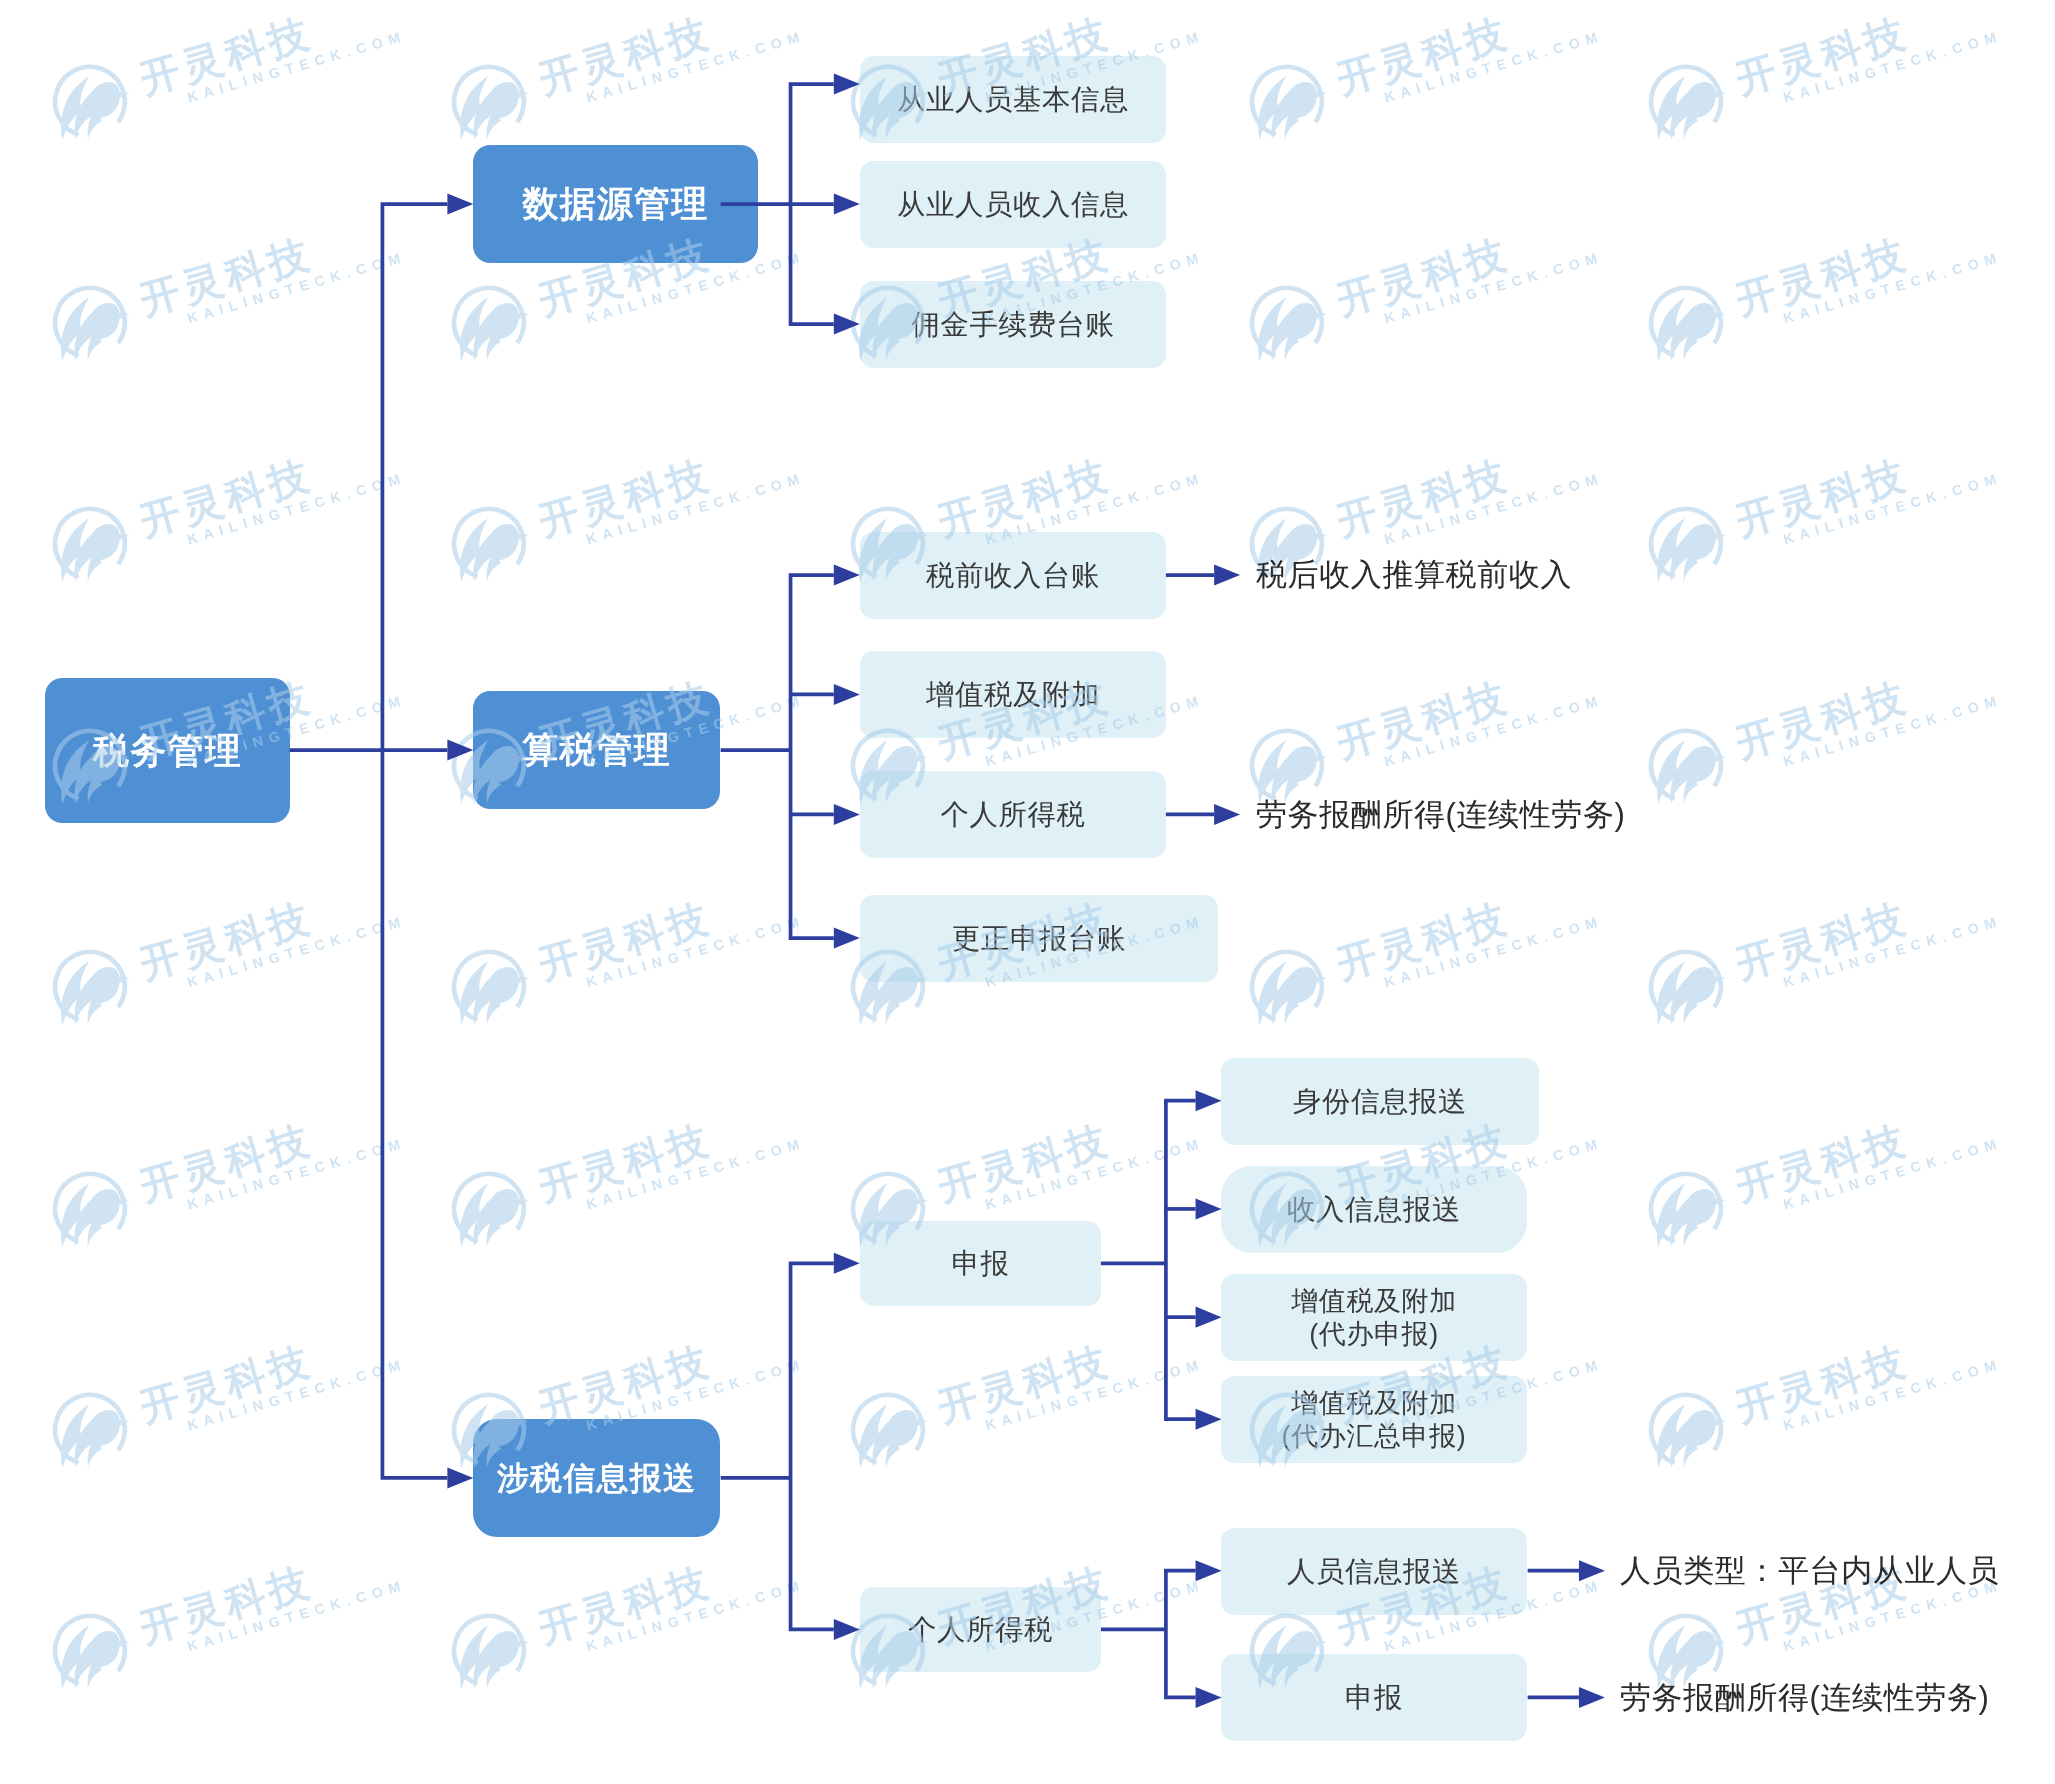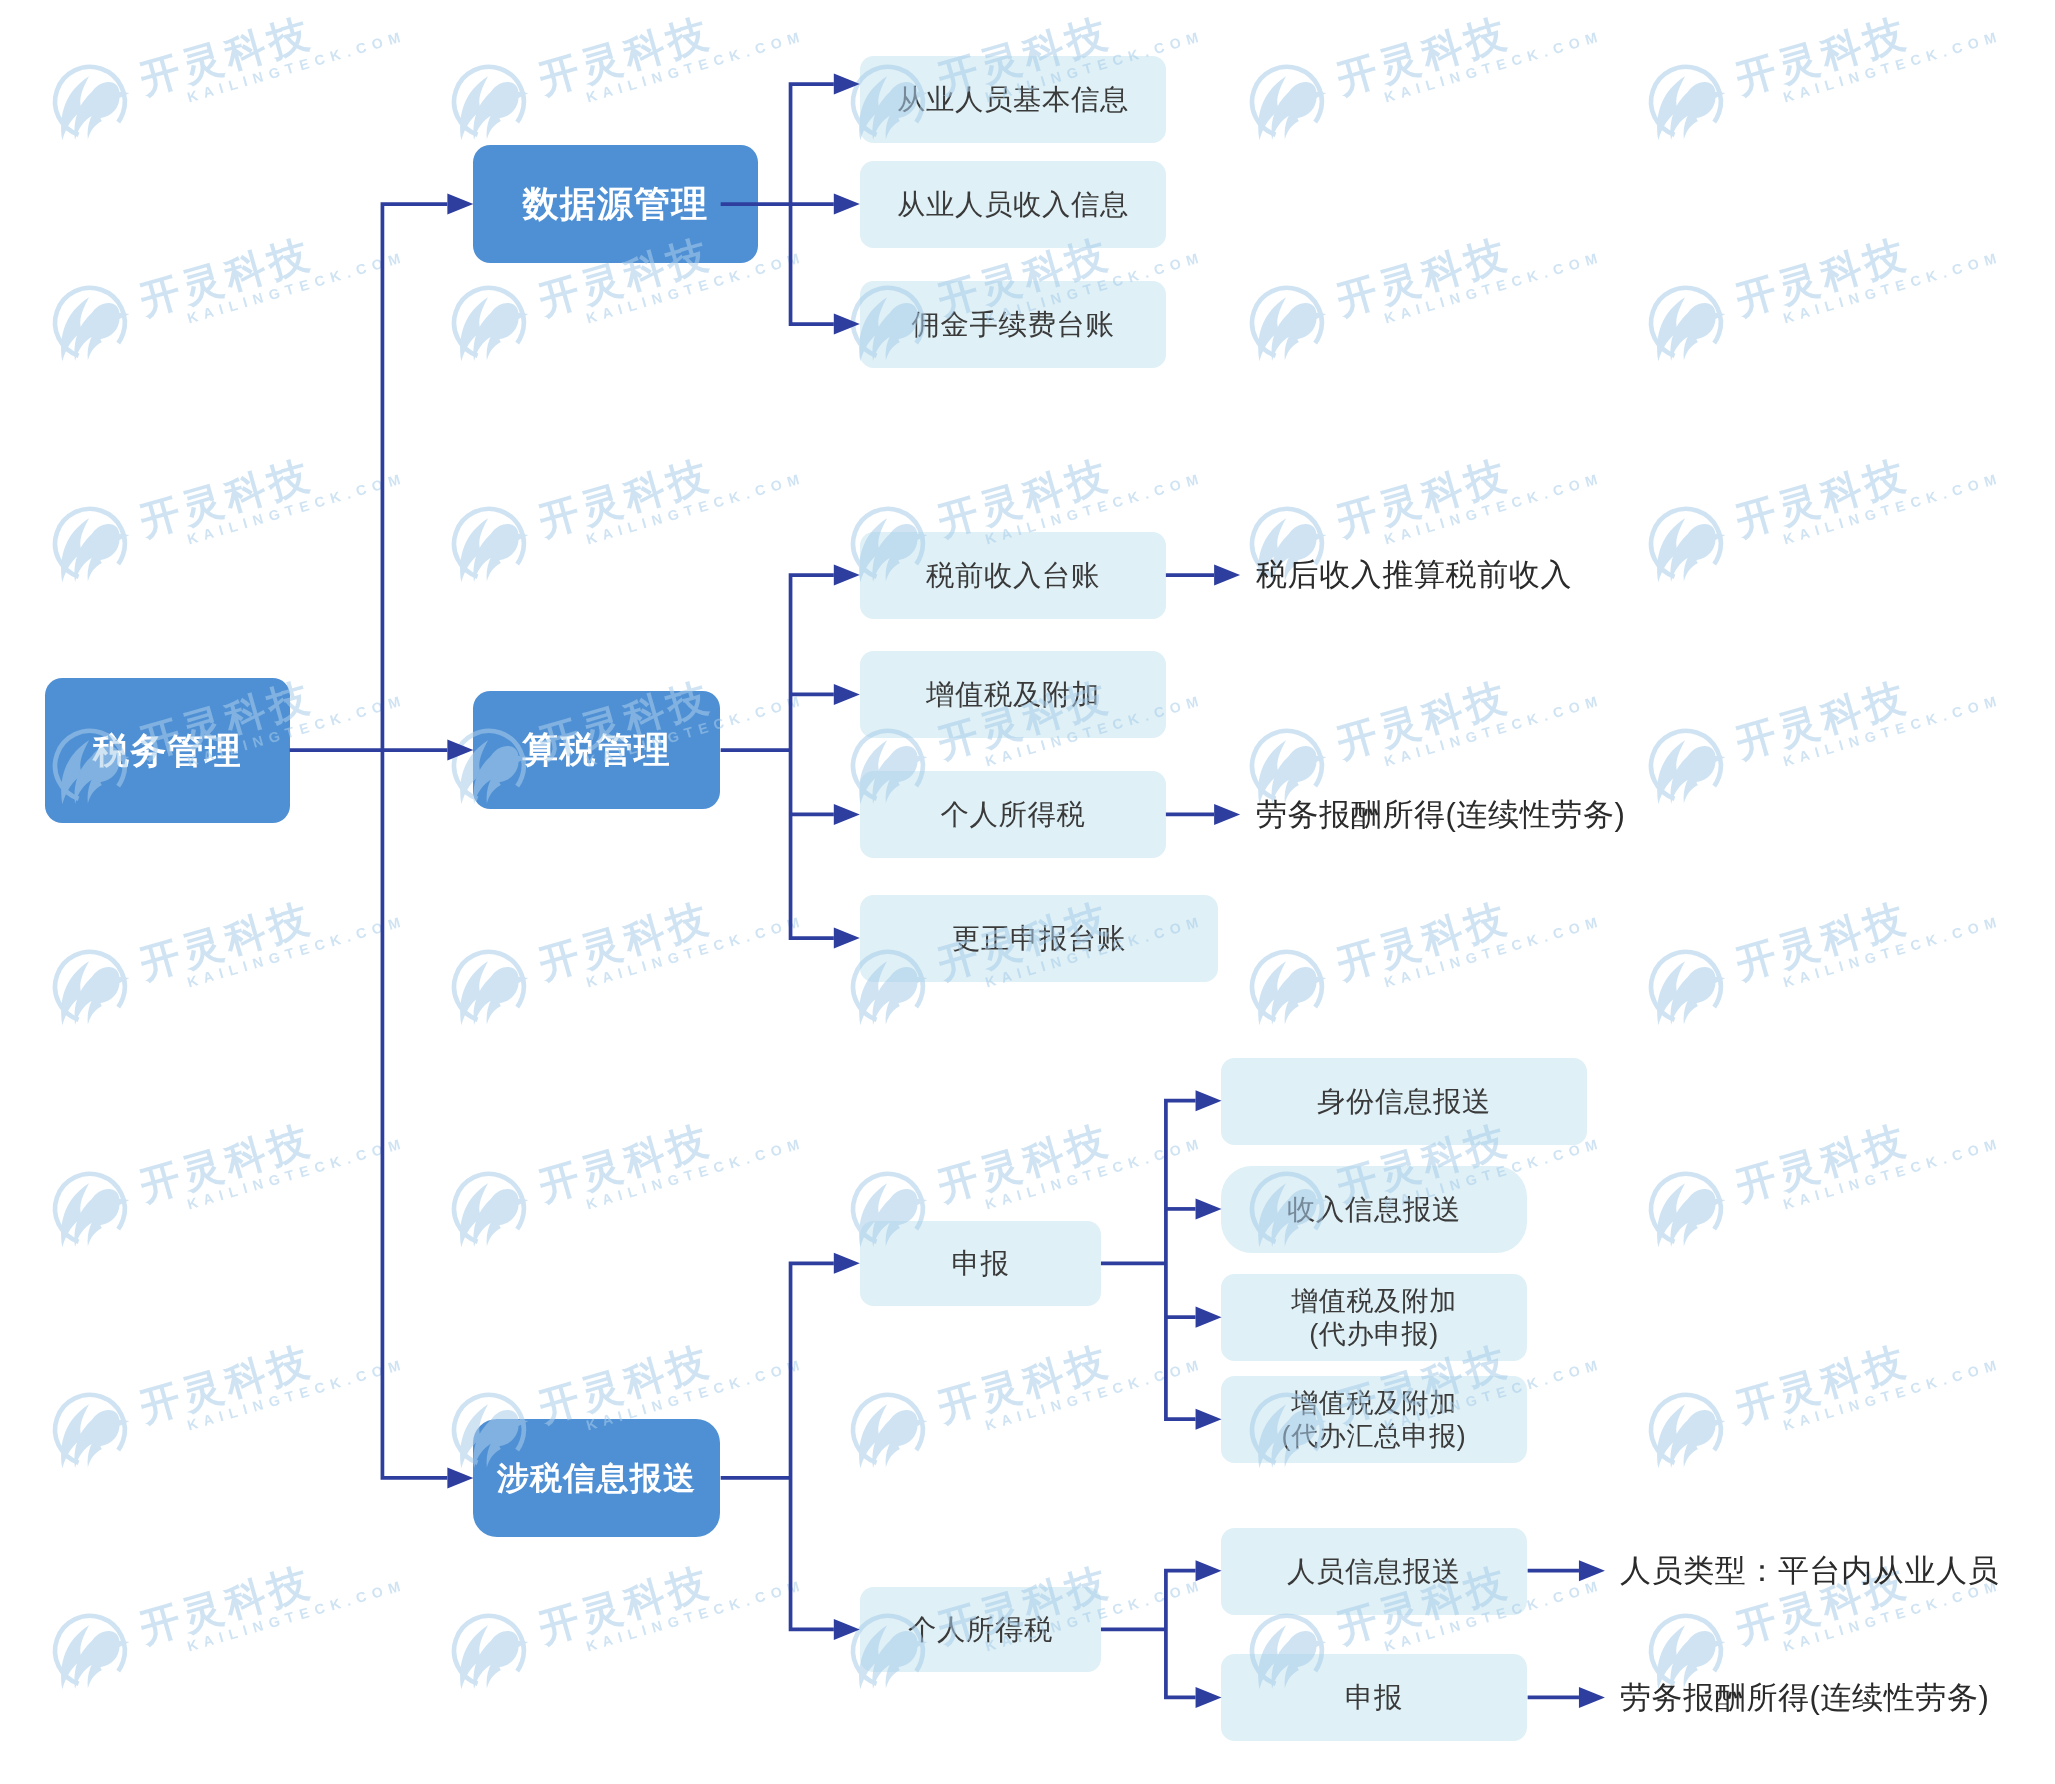--- a/index.html
+++ b/index.html
@@ -634,21 +634,21 @@
   <div class="node leaf" style="left:860px;top:281px;width:306px;height:87px;">佣金手续费台账</div>
 
   <div class="node leaf" style="left:860px;top:532px;width:306px;height:87px;text-align:center;">税前收入台账</div>
   <div class="node leaf" style="left:860px;top:651px;width:306px;height:87px;">增值税及附加</div>
   <div class="node leaf" style="left:860px;top:771px;width:306px;height:87px;">个人所得税</div>
   <div class="node leaf" style="left:860px;top:895px;width:358px;height:87px;">更正申报台账</div>
 
   <div class="node leaf" style="left:860px;top:1221px;width:241px;height:85px;">申报</div>
   <div class="node leaf" style="left:860px;top:1587px;width:241px;height:85px;">个人所得税</div>
 
-  <div class="node leaf" style="left:1221px;top:1058px;width:366px;height:87px;">身份信息报送</div>
+  <div class="node leaf" style="left:1221px;top:1058px;width:318px;height:87px;">身份信息报送</div>
   <div class="node leaf" style="left:1221px;top:1166px;width:306px;height:87px;border-radius:31px;">收入信息报送</div>
   <div class="node leaf two" style="left:1221px;top:1274px;width:306px;height:87px;">
     <span>增值税及附加</span>
     <span>(代办申报)</span>
   </div>
   <div class="node leaf two" style="left:1221px;top:1376px;width:306px;height:87px;">
     <span>增值税及附加</span>
     <span>(代办汇总申报)</span>
   </div>
 

